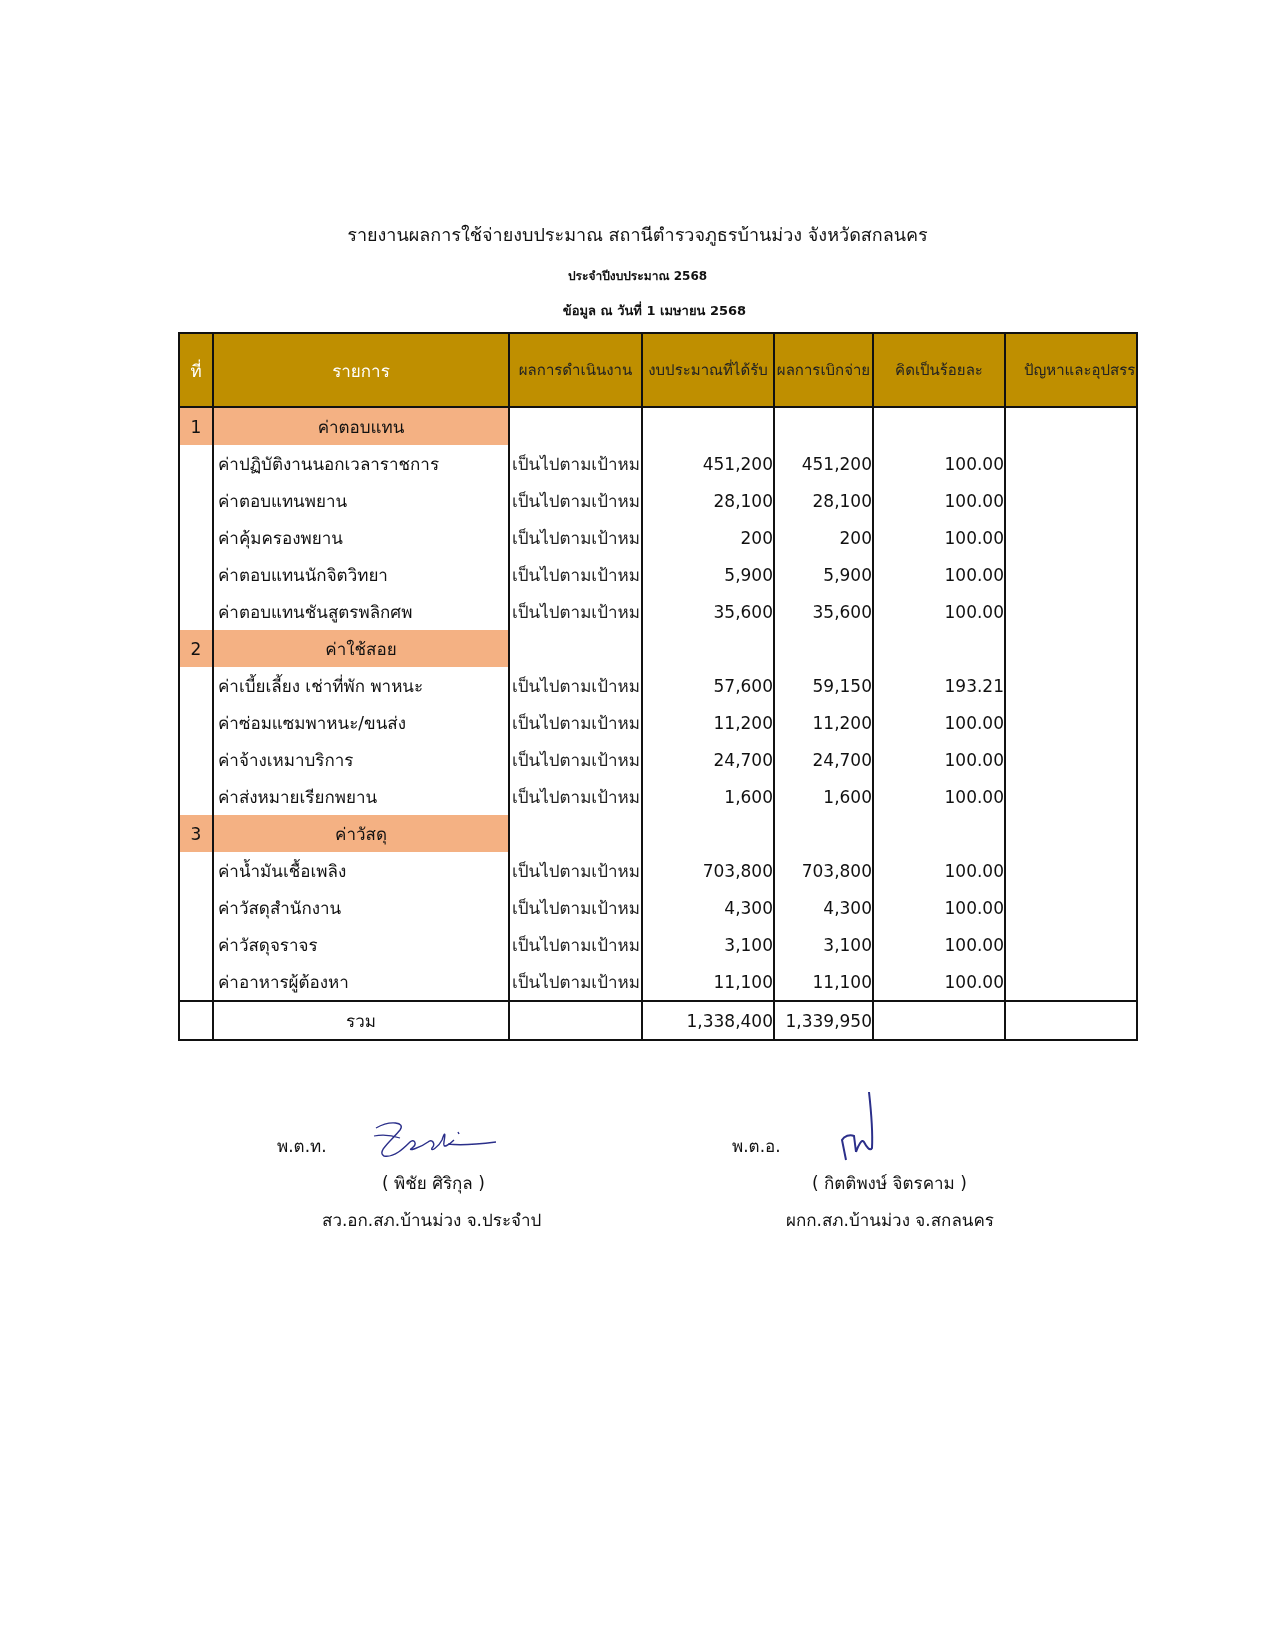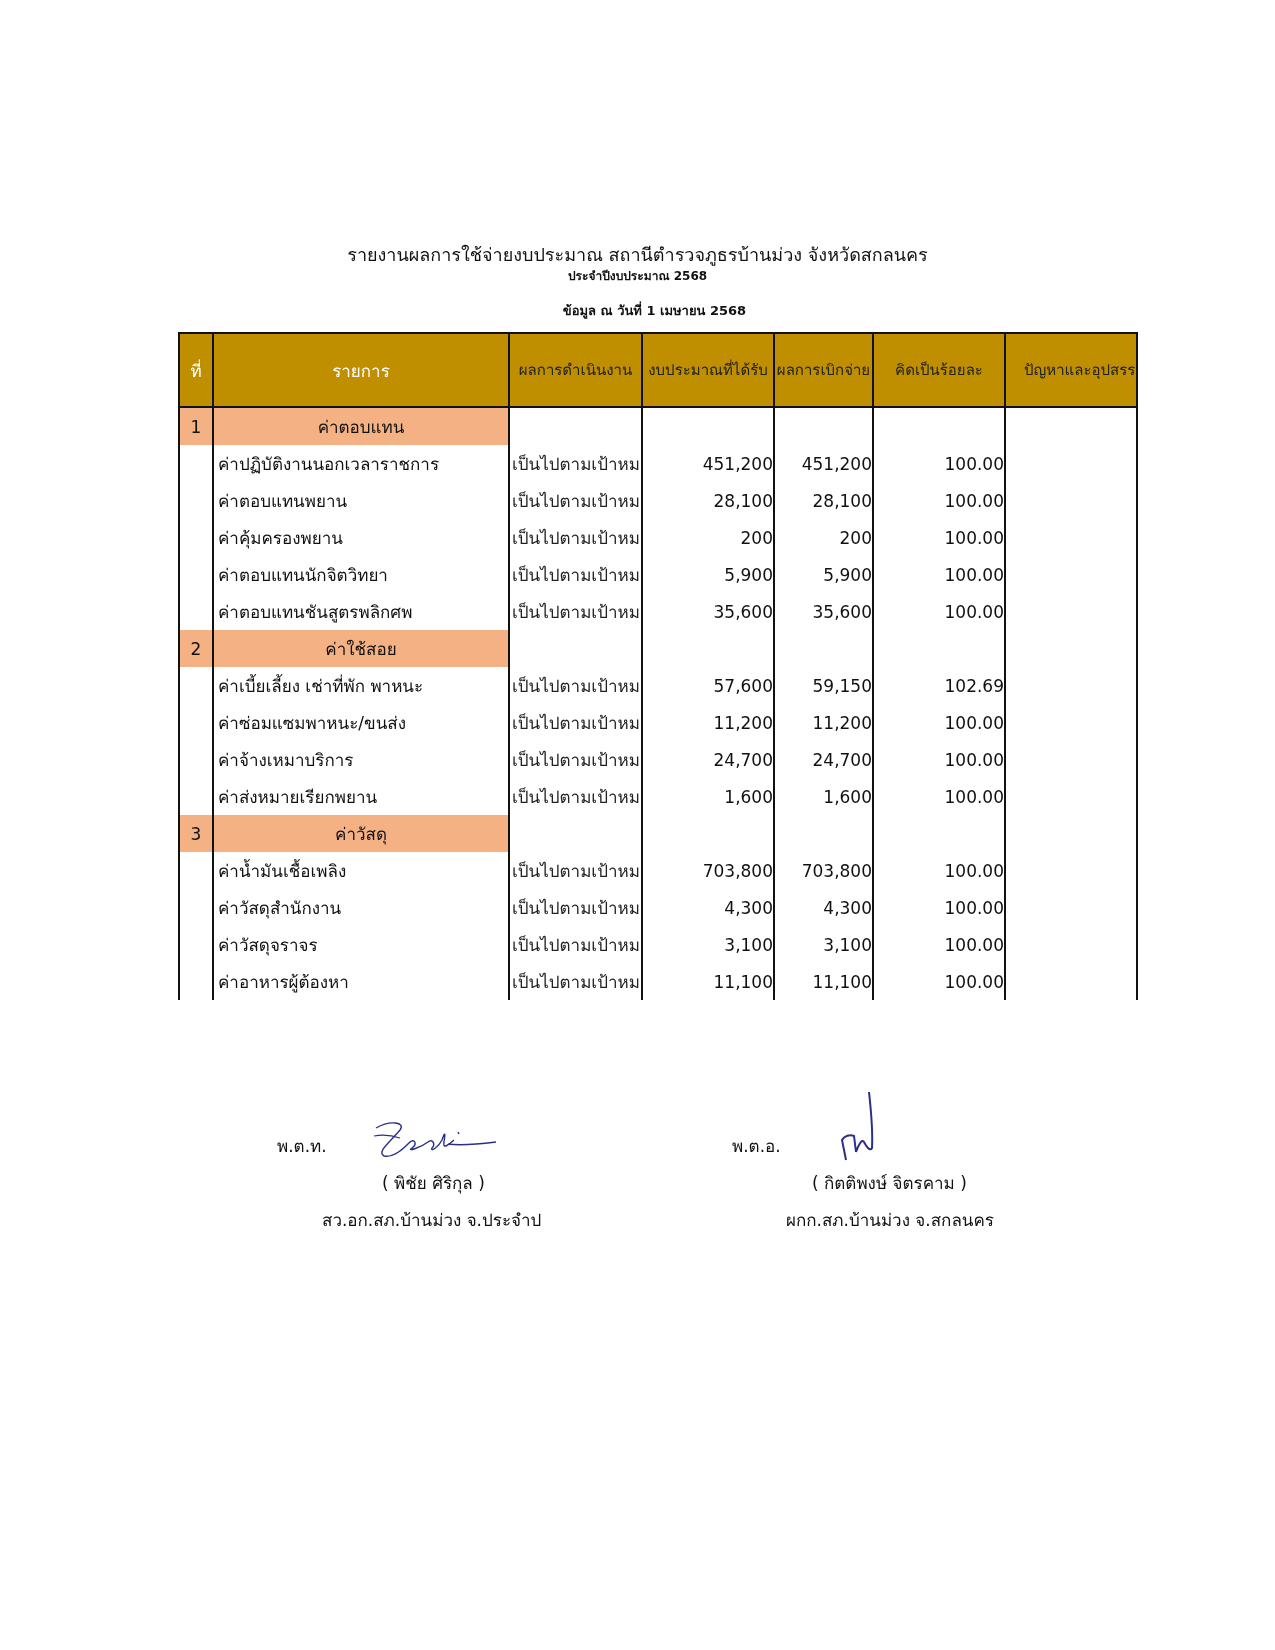--- a/index.html
+++ b/index.html
@@ -4,21 +4,21 @@
 <style>
   html, body { margin: 0; padding: 0; background: #ffffff; }
   body {
     width: 1275px; height: 1650px; position: relative; overflow: hidden;
     font-family: "DejaVu Sans", "Liberation Sans", sans-serif; color: #111;
   }
   .title {
     position: absolute; left: 0; width: 1275px; text-align: center;
     font-size: 18px; line-height: 24px;
   }
-  .title.t1 { top: 223px; font-weight: normal; margin-top: 20px; }
+  .title.t1 { top: 223px; font-weight: normal; }
   .title.t2 { top: 264px; font-weight: bold; font-size: 12px; }
   .title.t3 { top: 299px; font-weight: bold; font-size: 13px; padding-left: 17px; }
 
   table.budget {
     position: absolute; left: 178px; top: 332px;
     border-collapse: collapse; table-layout: fixed;
     width: 958px;
   }
   table.budget th, table.budget td {
     padding: 0; overflow: hidden; white-space: nowrap;
@@ -140,21 +140,21 @@
         <td></td>
         <td></td>
         <td></td>
       </tr>
       <tr>
         <td class="no"></td>
         <td class="item">ค่าเบี้ยเลี้ยง เช่าที่พัก พาหนะ</td>
         <td class="status">เป็นไปตามเป้าหมาย</td>
         <td class="num">57,600</td>
         <td class="num">59,150</td>
-        <td class="num">102.69</td>
+        <td class="num">193.21</td>
         <td></td>
       </tr>
       <tr>
         <td class="no"></td>
         <td class="item">ค่าซ่อมแซมพาหนะ/ขนส่ง</td>
         <td class="status">เป็นไปตามเป้าหมาย</td>
         <td class="num">11,200</td>
         <td class="num">11,200</td>
         <td class="num">100.00</td>
         <td></td>
@@ -213,20 +213,29 @@
         <td class="num">100.00</td>
         <td></td>
       </tr>
       <tr>
         <td class="no"></td>
         <td class="item">ค่าอาหารผู้ต้องหา</td>
         <td class="status">เป็นไปตามเป้าหมาย</td>
         <td class="num">11,100</td>
         <td class="num">11,100</td>
         <td class="num">100.00</td>
+        <td></td>
+      </tr>
+      <tr class="total">
+        <td class="no"></td>
+        <td class="item">รวม</td>
+        <td></td>
+        <td class="num">1,338,400</td>
+        <td class="num">1,339,950</td>
+        <td></td>
         <td></td>
       </tr>
     </tbody>
 </table>
 
 <div class="sig" style="left:0;top:0;">
   <span class="rank" style="left:277px;top:1135px;">พ.ต.ท.</span>
   <svg style="left:370px;top:1118px;" width="130" height="45" viewBox="0 0 130 45">
     <path d="M6 10 C20 2, 36 4, 30 12 C22 22, 6 34, 14 38 C24 40, 34 30, 40 24 C44 20, 48 26, 42 30 C36 34, 50 30, 58 24 C62 20, 66 26, 62 30 C60 34, 68 30, 72 22 C74 16, 76 12, 74 24 C72 32, 80 26, 84 22 M88 14 L89 16 M78 26 C92 28, 110 26, 126 24" fill="none" stroke="#2b2f8a" stroke-width="1.4"></path>
     <path d="M4 18 C14 16, 24 18, 30 20" fill="none" stroke="#2b2f8a" stroke-width="1.2"></path>

